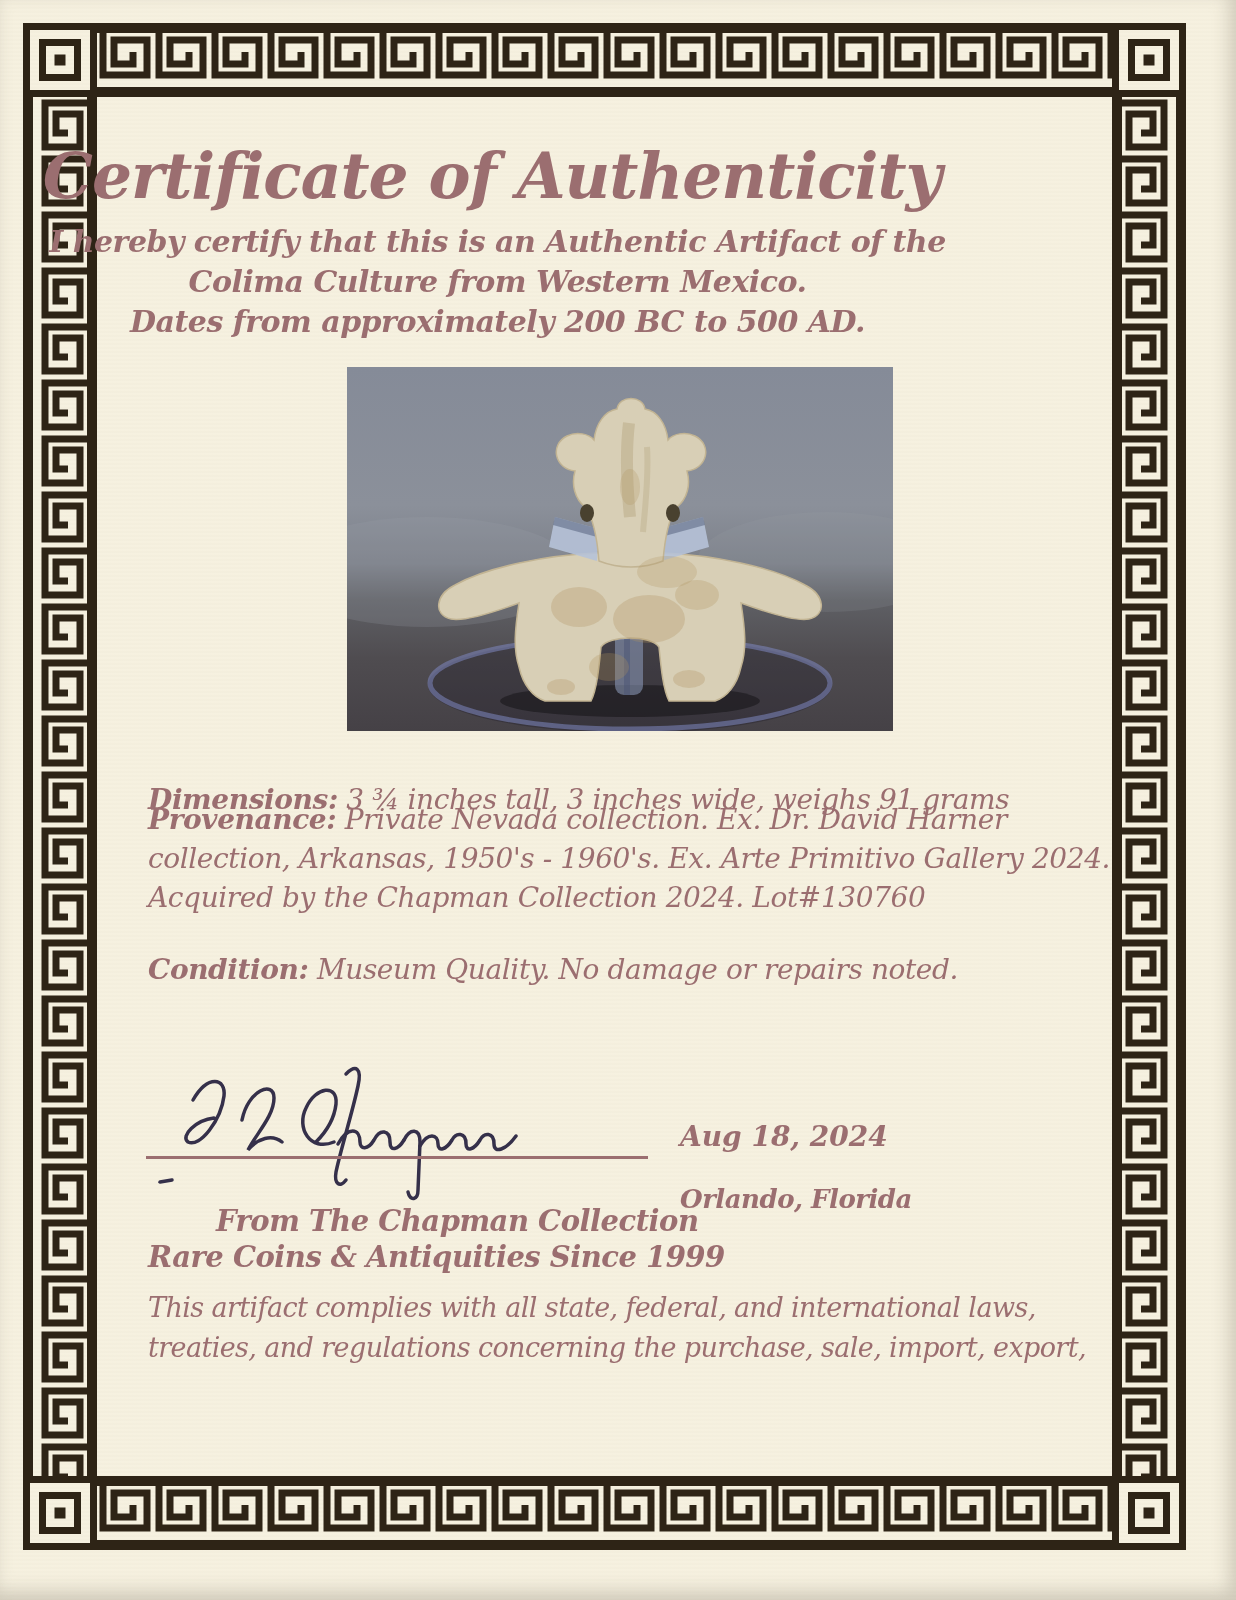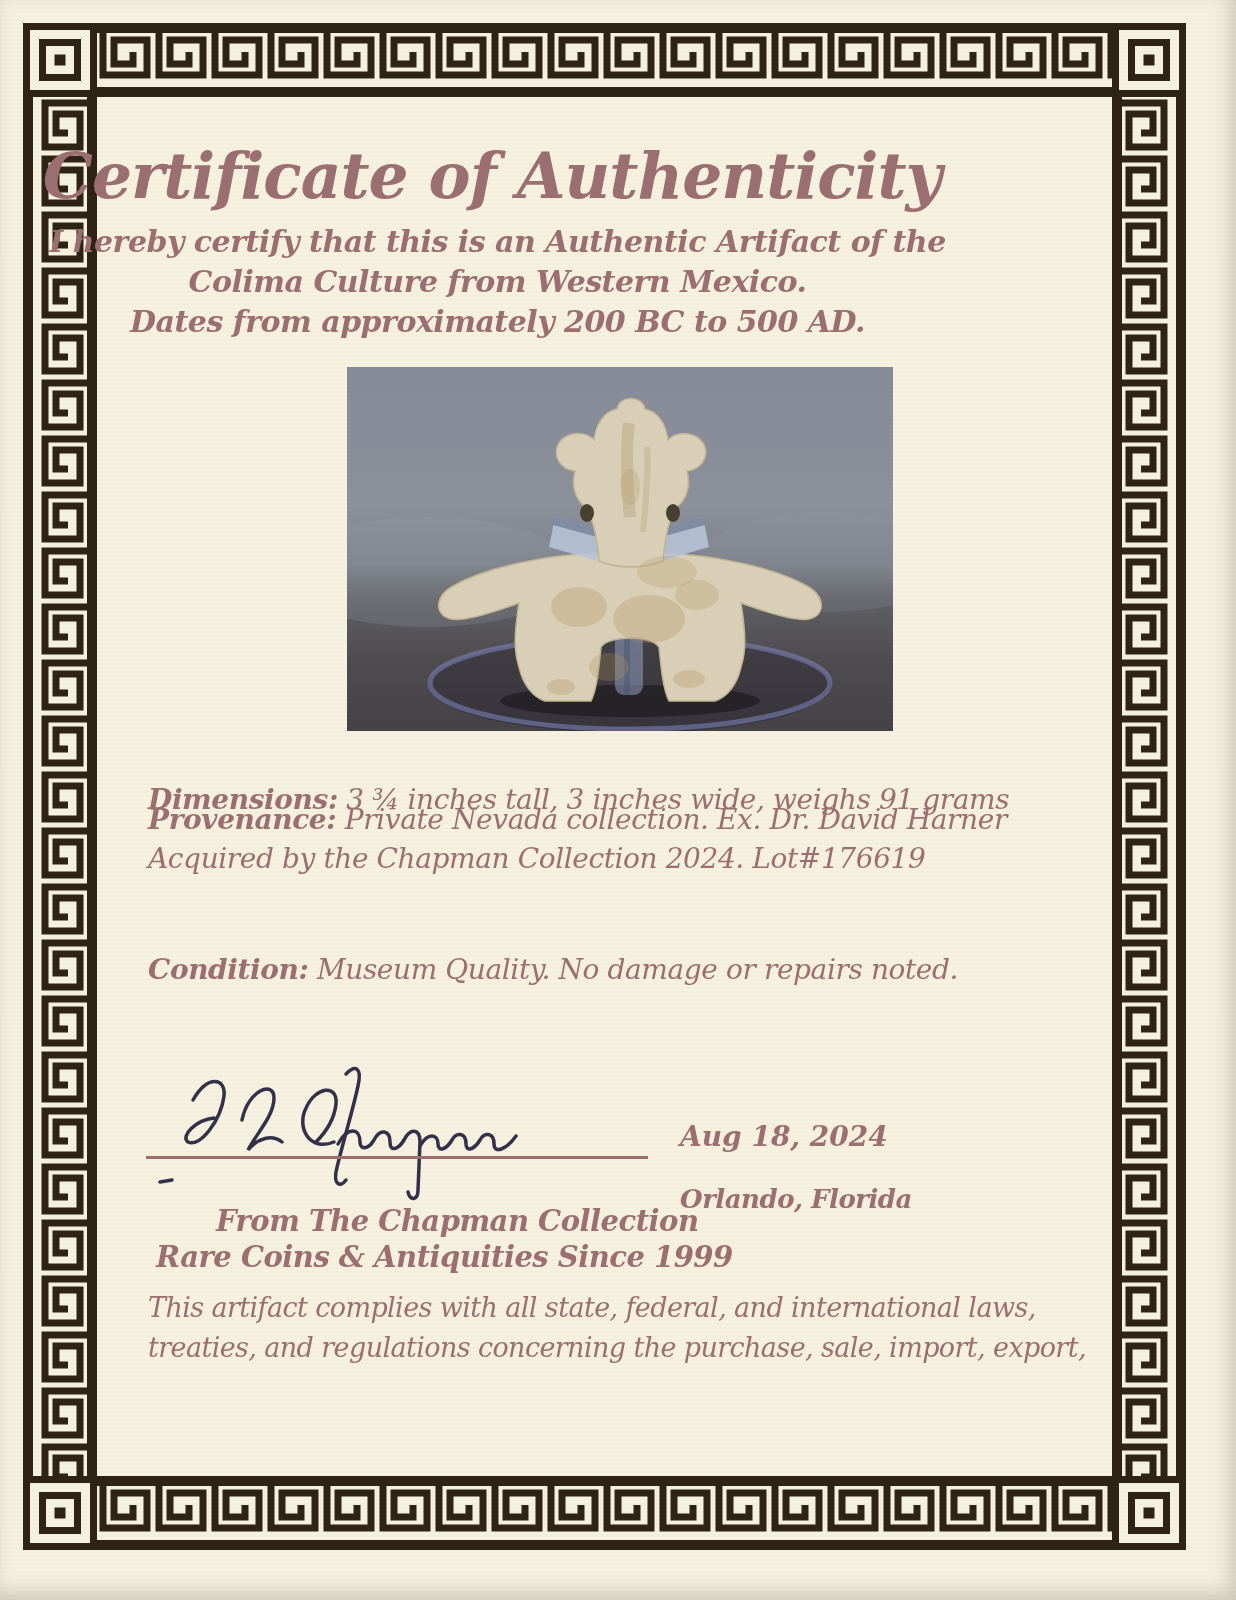--- a/index.html
+++ b/index.html
@@ -42,21 +42,21 @@
   .provenance{top:800px;width:980px;}
   .condition{top:922px;width:980px;}
   .sig-svg{position:absolute;left:138px;top:1056px;}
   .sig-line{
     position:absolute;left:146px;top:1156px;width:502px;height:3px;
     background:var(--ink);
   }
   .sig-date{position:absolute;left:680px;top:1120px;font-size:28px;font-weight:700;}
   .sig-name{position:absolute;left:216px;top:1184px;font-size:29px;font-weight:700;letter-spacing:-0.5px;margin-top:20px;}
   .sig-loc{position:absolute;left:680px;top:1184px;font-size:26px;font-weight:700;letter-spacing:-0.5px;}
-  .tagline{position:absolute;left:156px;top:1240px;font-size:29px;font-weight:700;letter-spacing:-0.5px;}
+  .tagline{position:absolute;left:148px;top:1240px;font-size:29px;font-weight:700;letter-spacing:-0.5px;}
   .legal{top:1288px;width:1000px;font-size:27px;line-height:39.5px;white-space:nowrap;letter-spacing:-0.6px;}
 </style>
 </head>
 <body>
 
 <div class="page">
 
   <svg class="border-svg" width="1163" height="1527" viewBox="0 0 1163 1527" aria-hidden="true">
     <defs>
       <pattern id="gkh" width="56" height="74" patternUnits="userSpaceOnUse">
@@ -184,21 +184,22 @@
       </g>
     </svg>
   </div>
 
   <p class="txt body-block fs28 dimensions">
     <span class="lbl">Dimensions:</span><span> 3 ¾ inches tall, 3 inches wide, weighs 91 grams</span>
   </p>
 
   <div class="txt body-block fs28 provenance">
     <div><span class="lbl">Provenance:</span><span> Private Nevada collection. Ex. Dr. David Harner</span></div>
-    <div>Acquired by the Chapman Collection 2024. Lot#176619</div>
+    <div>collection, Arkansas, 1950's - 1960's. Ex. Arte Primitivo Gallery 2024.</div>
+    <div>Acquired by the Chapman Collection 2024. Lot#130760</div>
   </div>
 
   <p class="txt body-block fs28 condition">
     <span class="lbl">Condition:</span><span> Museum Quality. No damage or repairs noted.</span>
   </p>
 
   <svg class="sig-svg" width="520" height="150" viewBox="0 0 520 150" aria-hidden="true">
     <g fill="none" stroke="#35304a" stroke-width="3.5" stroke-linecap="round">
       <path d="M 55,44 C 70,18 88,22 86,40 C 83,64 62,92 50,86 C 42,80 58,64 76,62"></path>
       <path d="M 104,64 C 110,34 136,24 136,42 C 136,60 118,78 110,94 C 120,82 134,78 144,86"></path>

